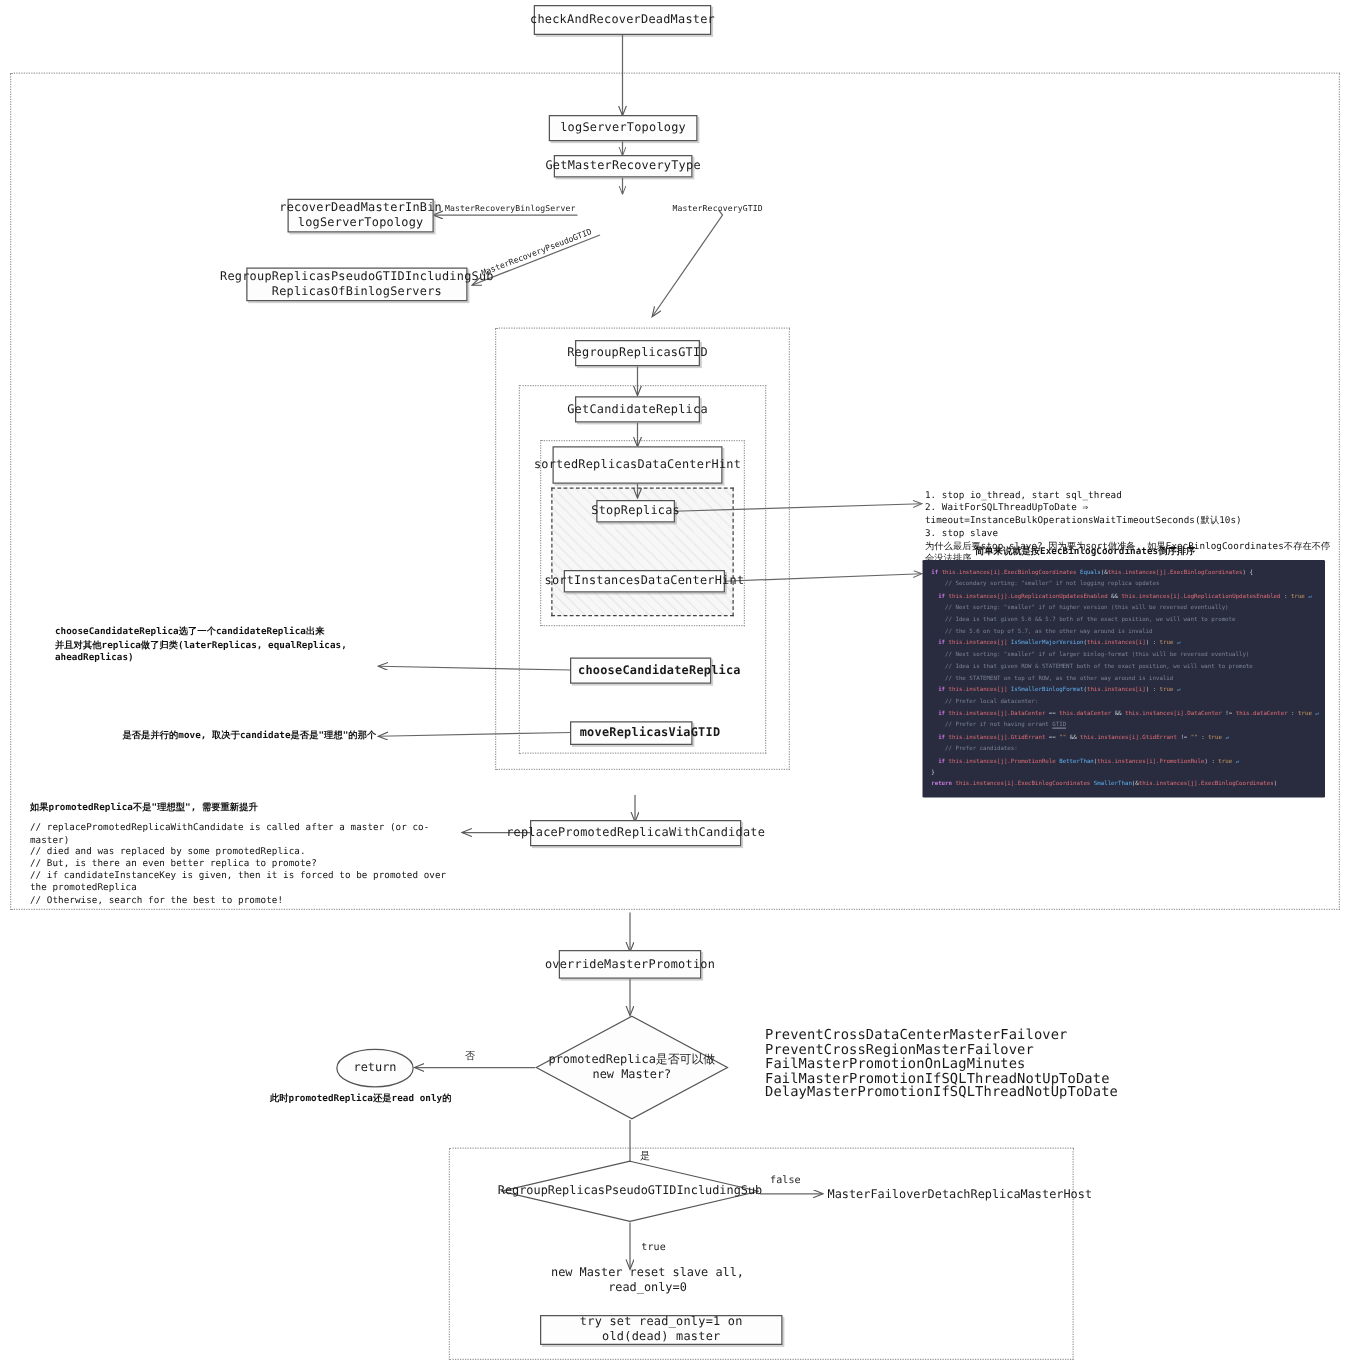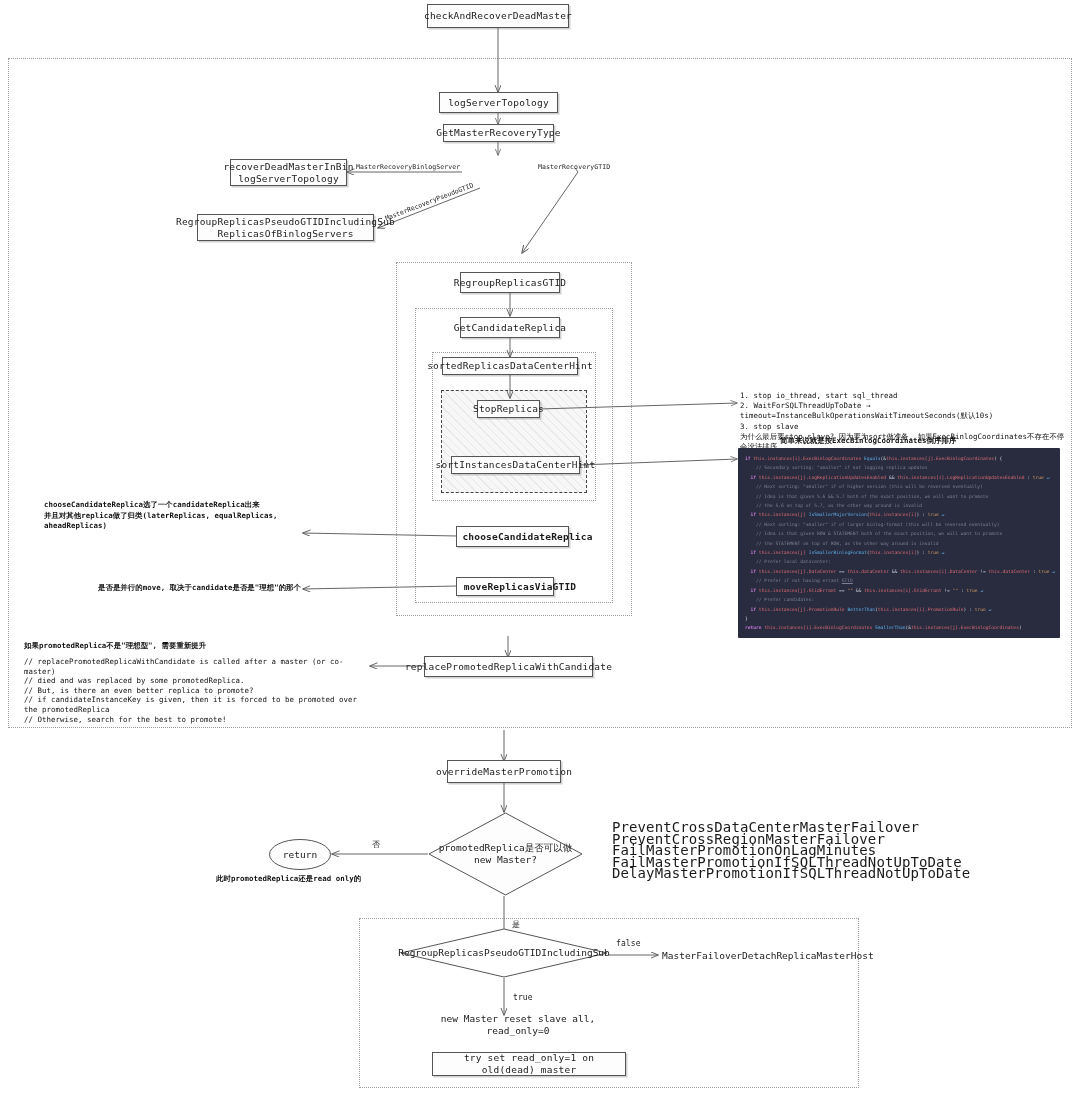--- a/index.html
+++ b/index.html
@@ -97,21 +97,21 @@
     font-size: 7.4px;
     line-height: 10.5px;
     white-space: pre-line;
     color: #111;
     letter-spacing: 0.05px;
   }
   .note.bold { font-weight: bold; }
   .note.mono { font-family: "DejaVu Sans Mono", monospace; }
   .opt-list {
     position: absolute;
-    font-size: 14px;
+    font-size: 11px;
     line-height: 11.6px;
     white-space: pre-line;
     letter-spacing: 0.1px;
   }
   .code-shot {
     position: absolute;
     background: #282c3e;
     box-sizing: border-box;
     padding: 6px 7px;
     overflow: hidden;
@@ -220,21 +220,21 @@
   <div class="node" style="left:230px; top:159px; width:117px; height:27px;">recoverDeadMasterInBin
 logServerTopology</div>
 
   <div class="node" style="left:197px; top:214px; width:177px; height:27px;">RegroupReplicasPseudoGTIDIncludingSub
 ReplicasOfBinlogServers</div>
 
   <div class="node" style="left:460px; top:272px; width:100px; height:21px;">RegroupReplicasGTID</div>
 
   <div class="node" style="left:460px; top:317px; width:100px; height:21px;">GetCandidateReplica</div>
 
-  <div class="node" style="left:442px; top:357px; width:136px; height:18px;">sortedReplicasDataCenterHint</div>
+  <div class="node" style="left:442px; top:357px; width:136px; height:30px;">sortedReplicasDataCenterHint</div>
 
   <div class="node" style="left:477px; top:400px; width:63px; height:18px;">StopReplicas</div>
 
   <div class="node" style="left:451px; top:456px; width:129px; height:18px;">sortInstancesDataCenterHint</div>
 
   <div class="node bold" style="left:456px; top:526px; width:113px; height:21px;">chooseCandidateReplica</div>
 
   <div class="node bold" style="left:456px; top:577px; width:98px; height:19px;">moveReplicasViaGTID</div>
 
   <div class="node" style="left:424px; top:656px; width:169px; height:21px;">replacePromotedReplicaWithCandidate</div>

